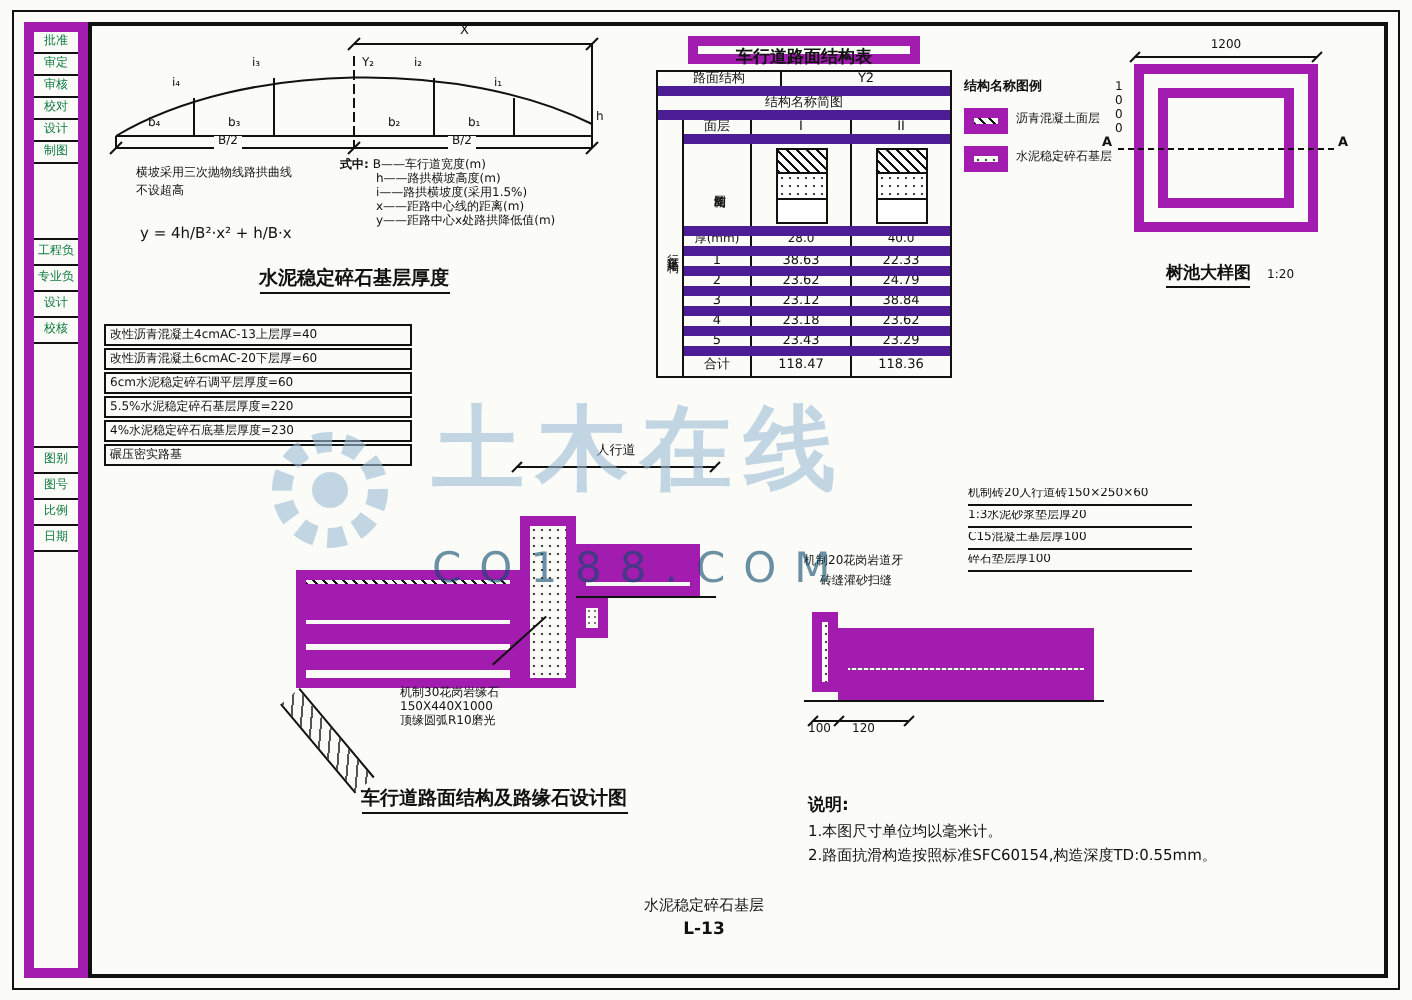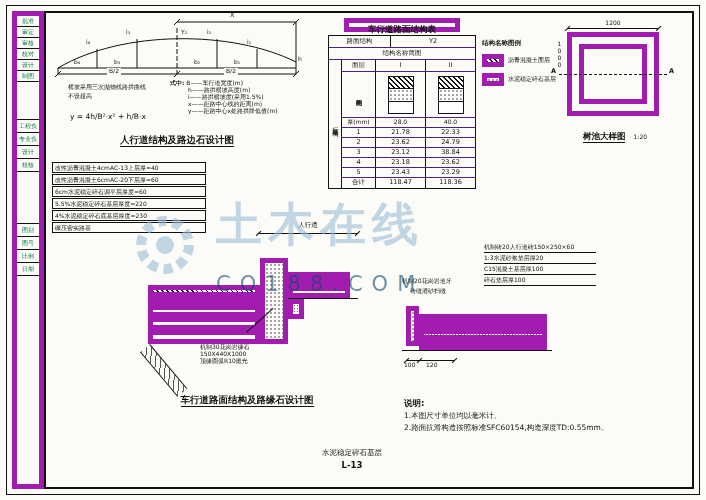--- a/index.html
+++ b/index.html
@@ -22,21 +22,21 @@
   
   .hl{background:repeating-linear-gradient(45deg,#111 0 1px,transparent 1px 3.5px)}
   .hl2{background:repeating-linear-gradient(45deg,#555 0 1px,transparent 1px 5px)}
   .dots{background-image:radial-gradient(#444 .6px,transparent .8px);background-size:4px 4px}
   .dots2{background-image:radial-gradient(#777 .5px,transparent .7px);background-size:3px 3px}
   .gravel{background-image:radial-gradient(circle,transparent 1.3px,#666 1.4px 1.9px,transparent 2px);background-size:7px 5px}
   .pav{background:repeating-linear-gradient(90deg,#111 0 1px,transparent 1px 9px)}
   
   .cell{border-bottom:1px solid #111;text-align:center;overflow:hidden}
   
-  .tr{display:flex;border-bottom:1px solid #4c1d95}
+  .tr{display:flex;border-bottom:5px solid #4c1d95}
   .tr:last-child{border-bottom:none}
   .td{border-right:1px solid #111;overflow:hidden;display:flex;align-items:center;justify-content:center}
   .td:last-child{border-right:none}
   .col{display:flex;flex-direction:column;flex:1}
   .thumb{width:26px;height:38px;border:1px solid #111;margin:3px auto;background:#fff}
   .thumb .b1{height:12px;border-bottom:1px solid #111}
   .thumb .b2{height:13px;border-bottom:1px solid #111}
   .note-box{border:1px solid #111;height:11px;line-height:9px;padding:0 2px;margin-bottom:1px;background:#fbfbf7;white-space:nowrap;overflow:hidden}
   .uline{border-bottom:1px solid #111;padding-bottom:1px}
   .nline{border-bottom:1px solid #111;margin-bottom:2px;padding-bottom:1px;white-space:nowrap;overflow:hidden}
@@ -113,21 +113,21 @@
     <div class="abs t5" style="left:118px;top:64px;width:138px">
       <div><span class="b">式中:</span> <span>B——车行道宽度(m)</span></div>
       <div style="padding-left:18px">h——路拱横坡高度(m)</div>
       <div style="padding-left:18px">i——路拱横坡度(采用1.5%)</div>
       <div style="padding-left:18px">x——距路中心线的距离(m)</div>
       <div style="padding-left:18px">y——距路中心x处路拱降低值(m)</div>
     </div>
 
     <div class="abs t7" style="left:18px;top:96px">y = 4h/B²·x² + h/B·x</div>
     <div class="abs t9 b ctr" style="left:0;top:118px;width:250px">
-      <span class="uline">人行道结构及路边石设计图</span>
+      <span class="uline">水泥稳定碎石基层厚度</span>
     </div>
   </div>
 
   <div class="abs" style="left:328px;top:18px;width:148px">
     <div class="bd b t8 ctr" style="width:116px;margin:0 auto;height:14px;line-height:12px">车行道路面结构表</div>
     <div style="margin-top:3px;border:1.5px solid #111;background:#fbfbf7">
       <div class="tr" style="height:12px">
         <div class="td t6" style="width:62px">路面结构</div>
         <div class="td t6" style="flex:1">Y2</div>
       </div>
@@ -157,21 +157,21 @@
                 </div>
             </div>
           </div>
           <div class="tr" style="height:10px">
             <div class="td t5" style="width:34px">厚(mm)</div>
             <div class="td t5" style="flex:1">28.0</div>
             <div class="td t5" style="flex:1">40.0</div>
           </div>
           <div class="tr" style="height:10px">
             <div class="td t6" style="width:34px">1</div>
-            <div class="td t6" style="flex:1">21.78</div>
+            <div class="td t6" style="flex:1">38.63</div>
             <div class="td t6" style="flex:1">22.33</div>
           </div>
           <div class="tr" style="height:10px">
             <div class="td t6" style="width:34px">2</div>
             <div class="td t6" style="flex:1">23.62</div>
             <div class="td t6" style="flex:1">24.79</div>
           </div>
           <div class="tr" style="height:10px">
             <div class="td t6" style="width:34px">3</div>
             <div class="td t6" style="flex:1">23.12</div>

